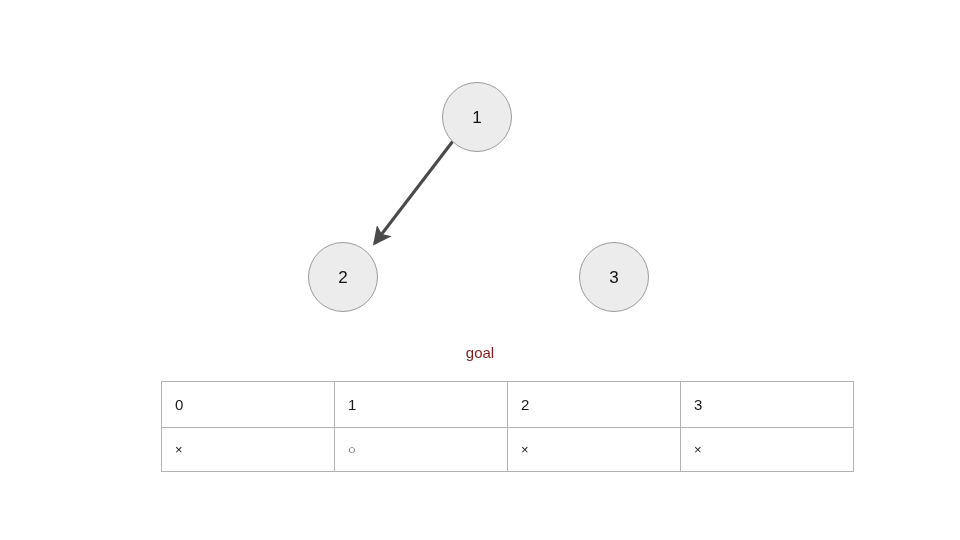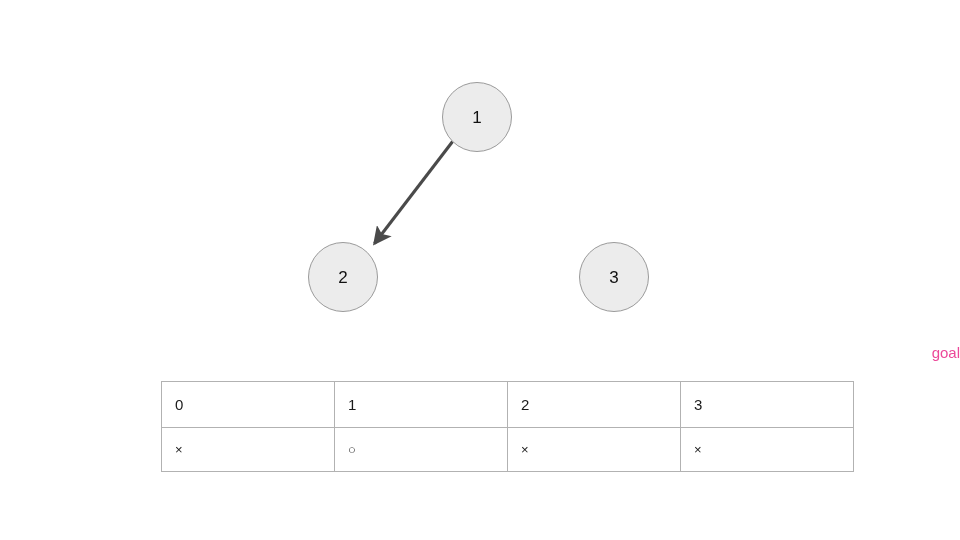--- a/index.html
+++ b/index.html
@@ -49,23 +49,23 @@
     display: block;
     transform: translateY(-0.5px);
   }
 
   
   #goal-caption {
     position: absolute;
     left: 0;
     top: 344px;
     width: 960px;
-    text-align: right;
+    text-align: center;
     font-size: 15px;
-    color: #ec4899;
+    color: #7f1d1d;
   }
 
   
   #goal-table-wrap {
     position: absolute;
     left: 161px;
     top: 381px;
     width: 636px;
   }
   table.goal-table {

